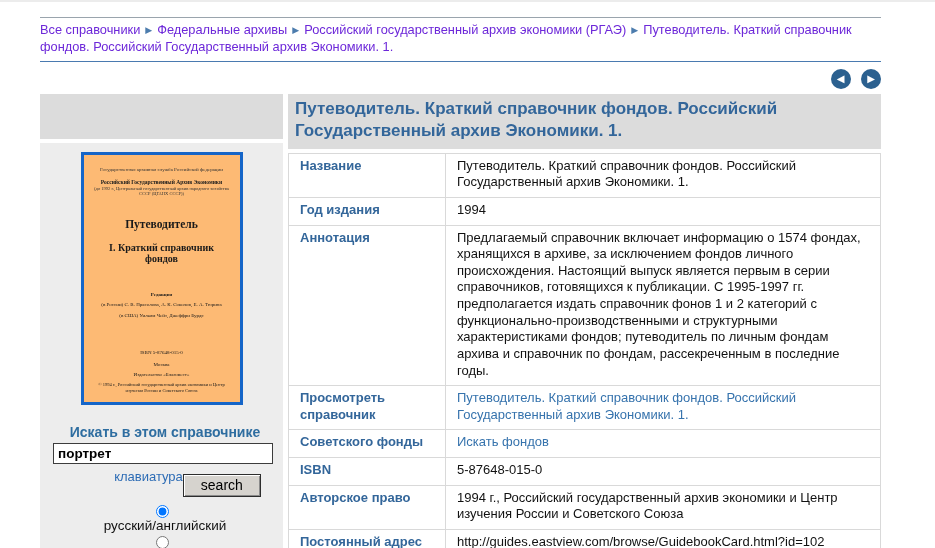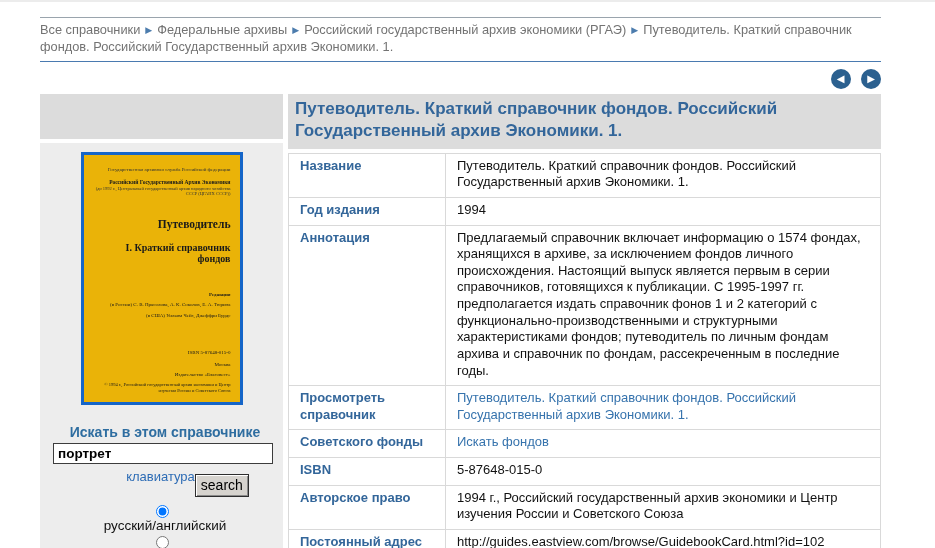--- a/index.html
+++ b/index.html
@@ -4,60 +4,60 @@
 <style>
   * { box-sizing: border-box; }
   html,body { margin:0; padding:0; background:#fff; }
   body { font-family:"Liberation Sans", sans-serif; }
   .page { width:935px; height:548px; position:relative; border-top:2px solid #ececec; overflow:hidden; background:#fff; }
   .content { margin-left:40px; width:841px; }
 
   
   .breadcrumb { margin-top:15px; border-top:1px solid #9aa4ad; border-bottom:1px solid #4a7ab0;
                 padding:4px 0 5px; font-size:12.8px; color:#4c7cad; line-height:1.32; }
-  .crumb { color:#737373; text-decoration:none; cursor:pointer;margin-top:9px; }
+  .crumb { color:#6d28d9; text-decoration:none; cursor:pointer;margin-top:9px; }
   .crumb.current { cursor:default; }
   .crumb-sep { color:#4c7cad; font-size:9px; padding:0 5px; position:relative; top:-1px; }
 
   
   .navrow { text-align:right; padding:7px 0 5px 0; height:32px; }
   .nav-circle { display:inline-block; width:20px; height:20px; border-radius:50%; background:#2b608f;
                 color:#fff; text-align:center; line-height:20px; font-size:10px; margin-left:6px; cursor:pointer;
                 vertical-align:middle; }
 
   
   .main { display:flex; gap:5px; align-items:stretch; }
   .sidebar { width:243px; flex:0 0 243px; display:flex; flex-direction:column; }
   .sidebar-header { height:45px; background:#dcdcdc; margin-bottom:4px; }
   .sidebar-body { background:#ededed; flex:1; padding-top:9px; }
 
   
-  .cover { width:162px; min-height:242px; background:#eab308; border:3px solid #1565c8; margin:0 auto;
-           text-align:right; font-family:"Liberation Serif", serif; color:#1a1a1a; padding:12px 9px 8px; }
+  .cover { width:162px; min-height:242px; background:#fdba74; border:3px solid #1565c8; margin:0 auto;
+           text-align:center; font-family:"Liberation Serif", serif; color:#1a1a1a; padding:12px 9px 8px; }
   .cv-agency { font-size:5px; color:#333; }
   .cv-archive { font-size:5.5px; font-weight:bold; margin-top:7px; }
   .cv-archive-sub { font-size:4.5px; color:#333; margin-top:1px; }
   .cv-title { font-size:11.5px; font-weight:bold; margin-top:22px; }
   .cv-subtitle { font-size:10px; font-weight:bold; margin-top:12px; }
   .cv-ed-head { font-size:5px; font-weight:bold; margin-top:28px; }
   .cv-ed { font-size:5px; margin-top:4px; line-height:1.5; }
   .cv-isbn { font-size:5px; margin-top:30px; }
   .cv-city { font-size:5px; margin-top:7px; }
   .cv-pub { font-size:5px; margin-top:5px; }
   .cv-copy { font-size:4.5px; margin-top:5px; line-height:1.4; }
 
   
   .search-box { padding:19px 6px 0 13px; }
   .search-heading { color:#2e6da0; font-weight:bold; font-size:14px; text-align:center; width:224px; }
   .search-input { width:220px; height:21px; border:1px solid #3c3c3c; font-size:13.5px; padding:1px 4px;
                   margin-top:3px; font-family:inherit; background:#fff; display:block;font-weight:bold; }
   .search-row { width:224px; display:flex; justify-content:center; align-items:flex-start; margin-top:3px; }
   .kbd-link { color:#2d6cb5; font-size:13px; margin-left:45px; margin-top:2px; cursor:pointer; text-decoration:none; }
   .search-btn { background:#d6d3ce; border:1px solid #2d2d2d; box-shadow:inset 1px 1px 0 #fff, inset -1px -1px 0 #8a8a8a;
-                font-size:14px; padding:2px 5px 3px; margin-top:7px; font-family:inherit; color:#000; cursor:pointer; }
+                font-size:14px; padding:2px 17px 3px; margin-top:7px; font-family:inherit; color:#000; cursor:pointer; }
   .radios { margin-top:8px; font-size:13.5px; color:#111; }
   .radio-row { display:flex; align-items:center; margin-top:3px;flex-direction:column; }
   .radio-row input { margin:0 5px 0 0; }
   .translit { color:#2d6cb5; text-decoration:underline; cursor:pointer; }
 
   
   .main-col { flex:1; display:flex; flex-direction:column; }
   .title-block { background:#dcdcdc; color:#33669a; font-weight:bold; font-size:17px; line-height:1.32;
                  padding:4px 10px 6px 7px; margin-bottom:4px; min-height:45px; }
   table.props { border-collapse:collapse; width:100%; flex:1; }

